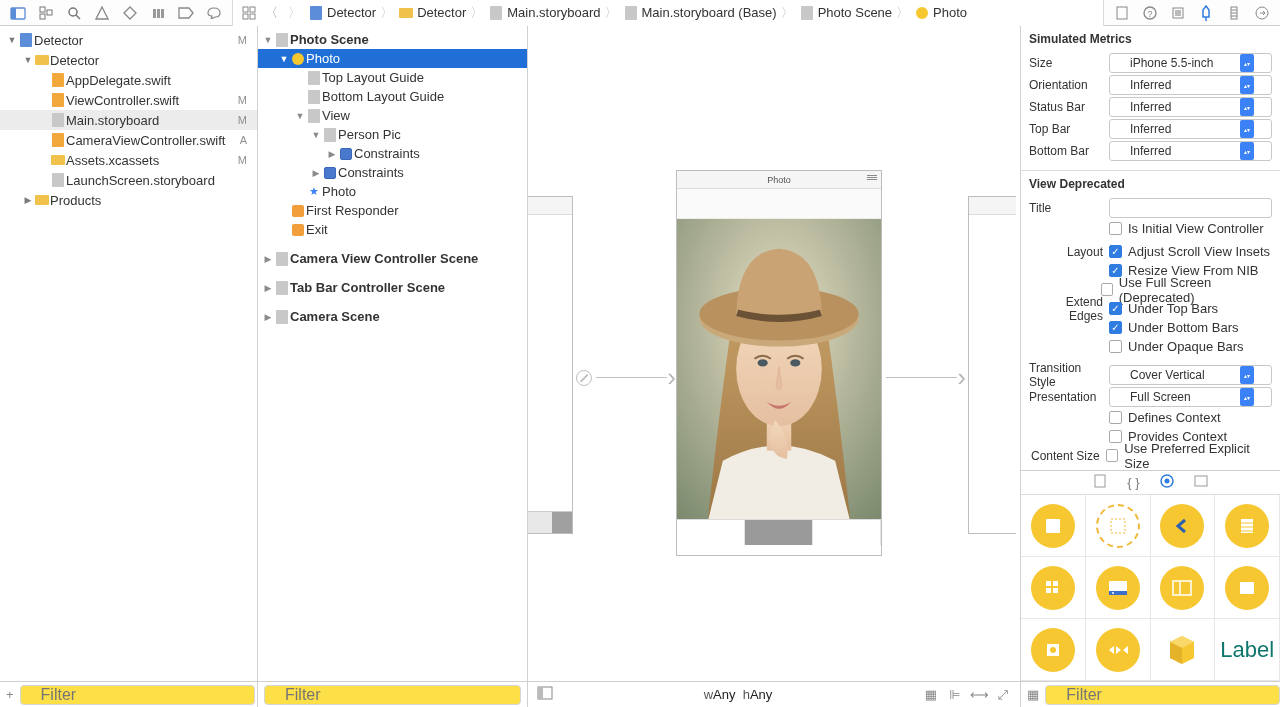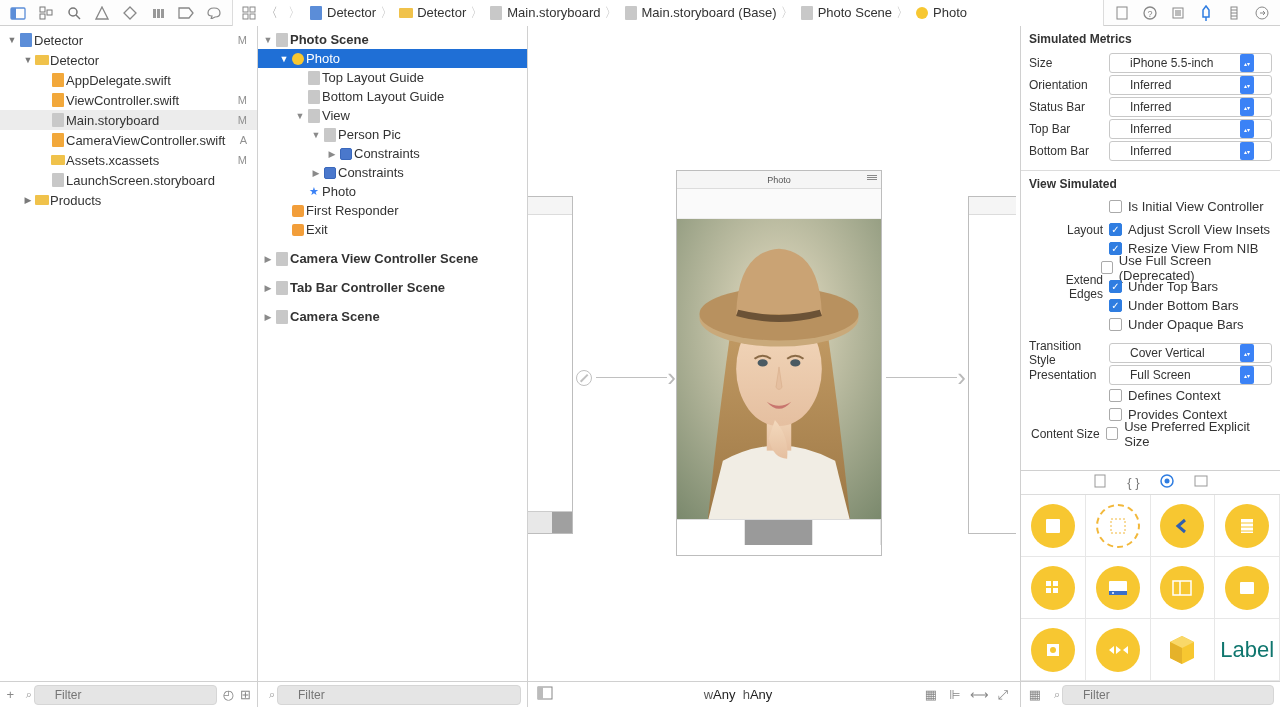--- a/index.html
+++ b/index.html
@@ -33,21 +33,21 @@
 
 .navigator { width: 258px; border-right: 1px solid #d0d0d0; display: flex; flex-direction: column; background: #fff; }
 .tree { flex: 1; overflow: auto; padding-top: 4px; }
 .tree-item { display: flex; align-items: center; height: 20px; padding-right: 6px; cursor: pointer; }
 .tree-item .disc { color:#7a7a7a; font-size:9px; width:12px; text-align:center;}
 .tree-item .icon { width: 16px; display: flex; justify-content: center; }
 .tree-item .label { flex: 1; white-space: nowrap; overflow: hidden; text-overflow: ellipsis; }
 .tree-item .status { color:#909090; font-size:11px; padding-right: 4px;}
 .tree-item.selected { background: #ececec; }
 .nav-footer { height: 26px; border-top: 1px solid #d0d0d0; display: flex; align-items: center; padding: 0 6px; gap: 6px; }
-.filter-input { flex: 1; height: 20px; border: 1px solid #d6d6d6; border-radius: 4px; padding: 0 6px 0 20px; font-size: 12px; background: #e5e5e5; position: relative; margin-left: 13px; }
+.filter-input { flex: 1; height: 20px; border: 1px solid #d6d6d6; border-radius: 4px; padding: 0 6px 0 20px; font-size: 16px; background: #fde047; position: relative; }
 .filter-wrap { position: relative; flex: 1; display: flex; align-items: center; }
 .filter-wrap .mag { position: absolute; left: 5px; color: #999; font-size: 11px; }
 .footer-icon { color:#888; width:16px; text-align:center; }
 
 
 .outline { width: 270px; border-right: 1px solid #d0d0d0; display: flex; flex-direction: column; background: #fff; }
 .outline-tree { flex: 1; overflow: auto; padding-top: 4px; }
 .outline-item { display: flex; align-items: center; height: 19px; cursor: pointer; }
 .outline-item .disc { color:#8a8a8a; font-size:9px; width:12px; text-align:center;}
 .outline-item .icon { width: 16px; display: flex; justify-content: center; }
@@ -601,21 +601,25 @@
             <div class="ctrl">
               <div class="select">
                 <span>Inferred</span>
                 <span class="car">▴▾</span>
               </div>
             </div>
           </div>
       </div>
 
       <div class="insp-section">
-        <div class="insp-heading">View Simulated</div>
+        <div class="insp-heading">View Deprecated</div>
+        <div class="insp-row">
+            <div class="lbl">Title</div>
+            <div class="ctrl"><input class="textfield" value="" style=""></div>
+          </div>
         <div class="check-row">
             <div class="spacer-l"></div>
             <span class="check"></span>
             <span>Is Initial View Controller</span>
           </div>
 
         <div class="check-row" style="margin-top:4px">
             <div class="spacer-l" style="text-align:right;font-size:12px">Layout</div>
             <span class="check on">✓</span>
             <span>Adjust Scroll View Insets</span>

